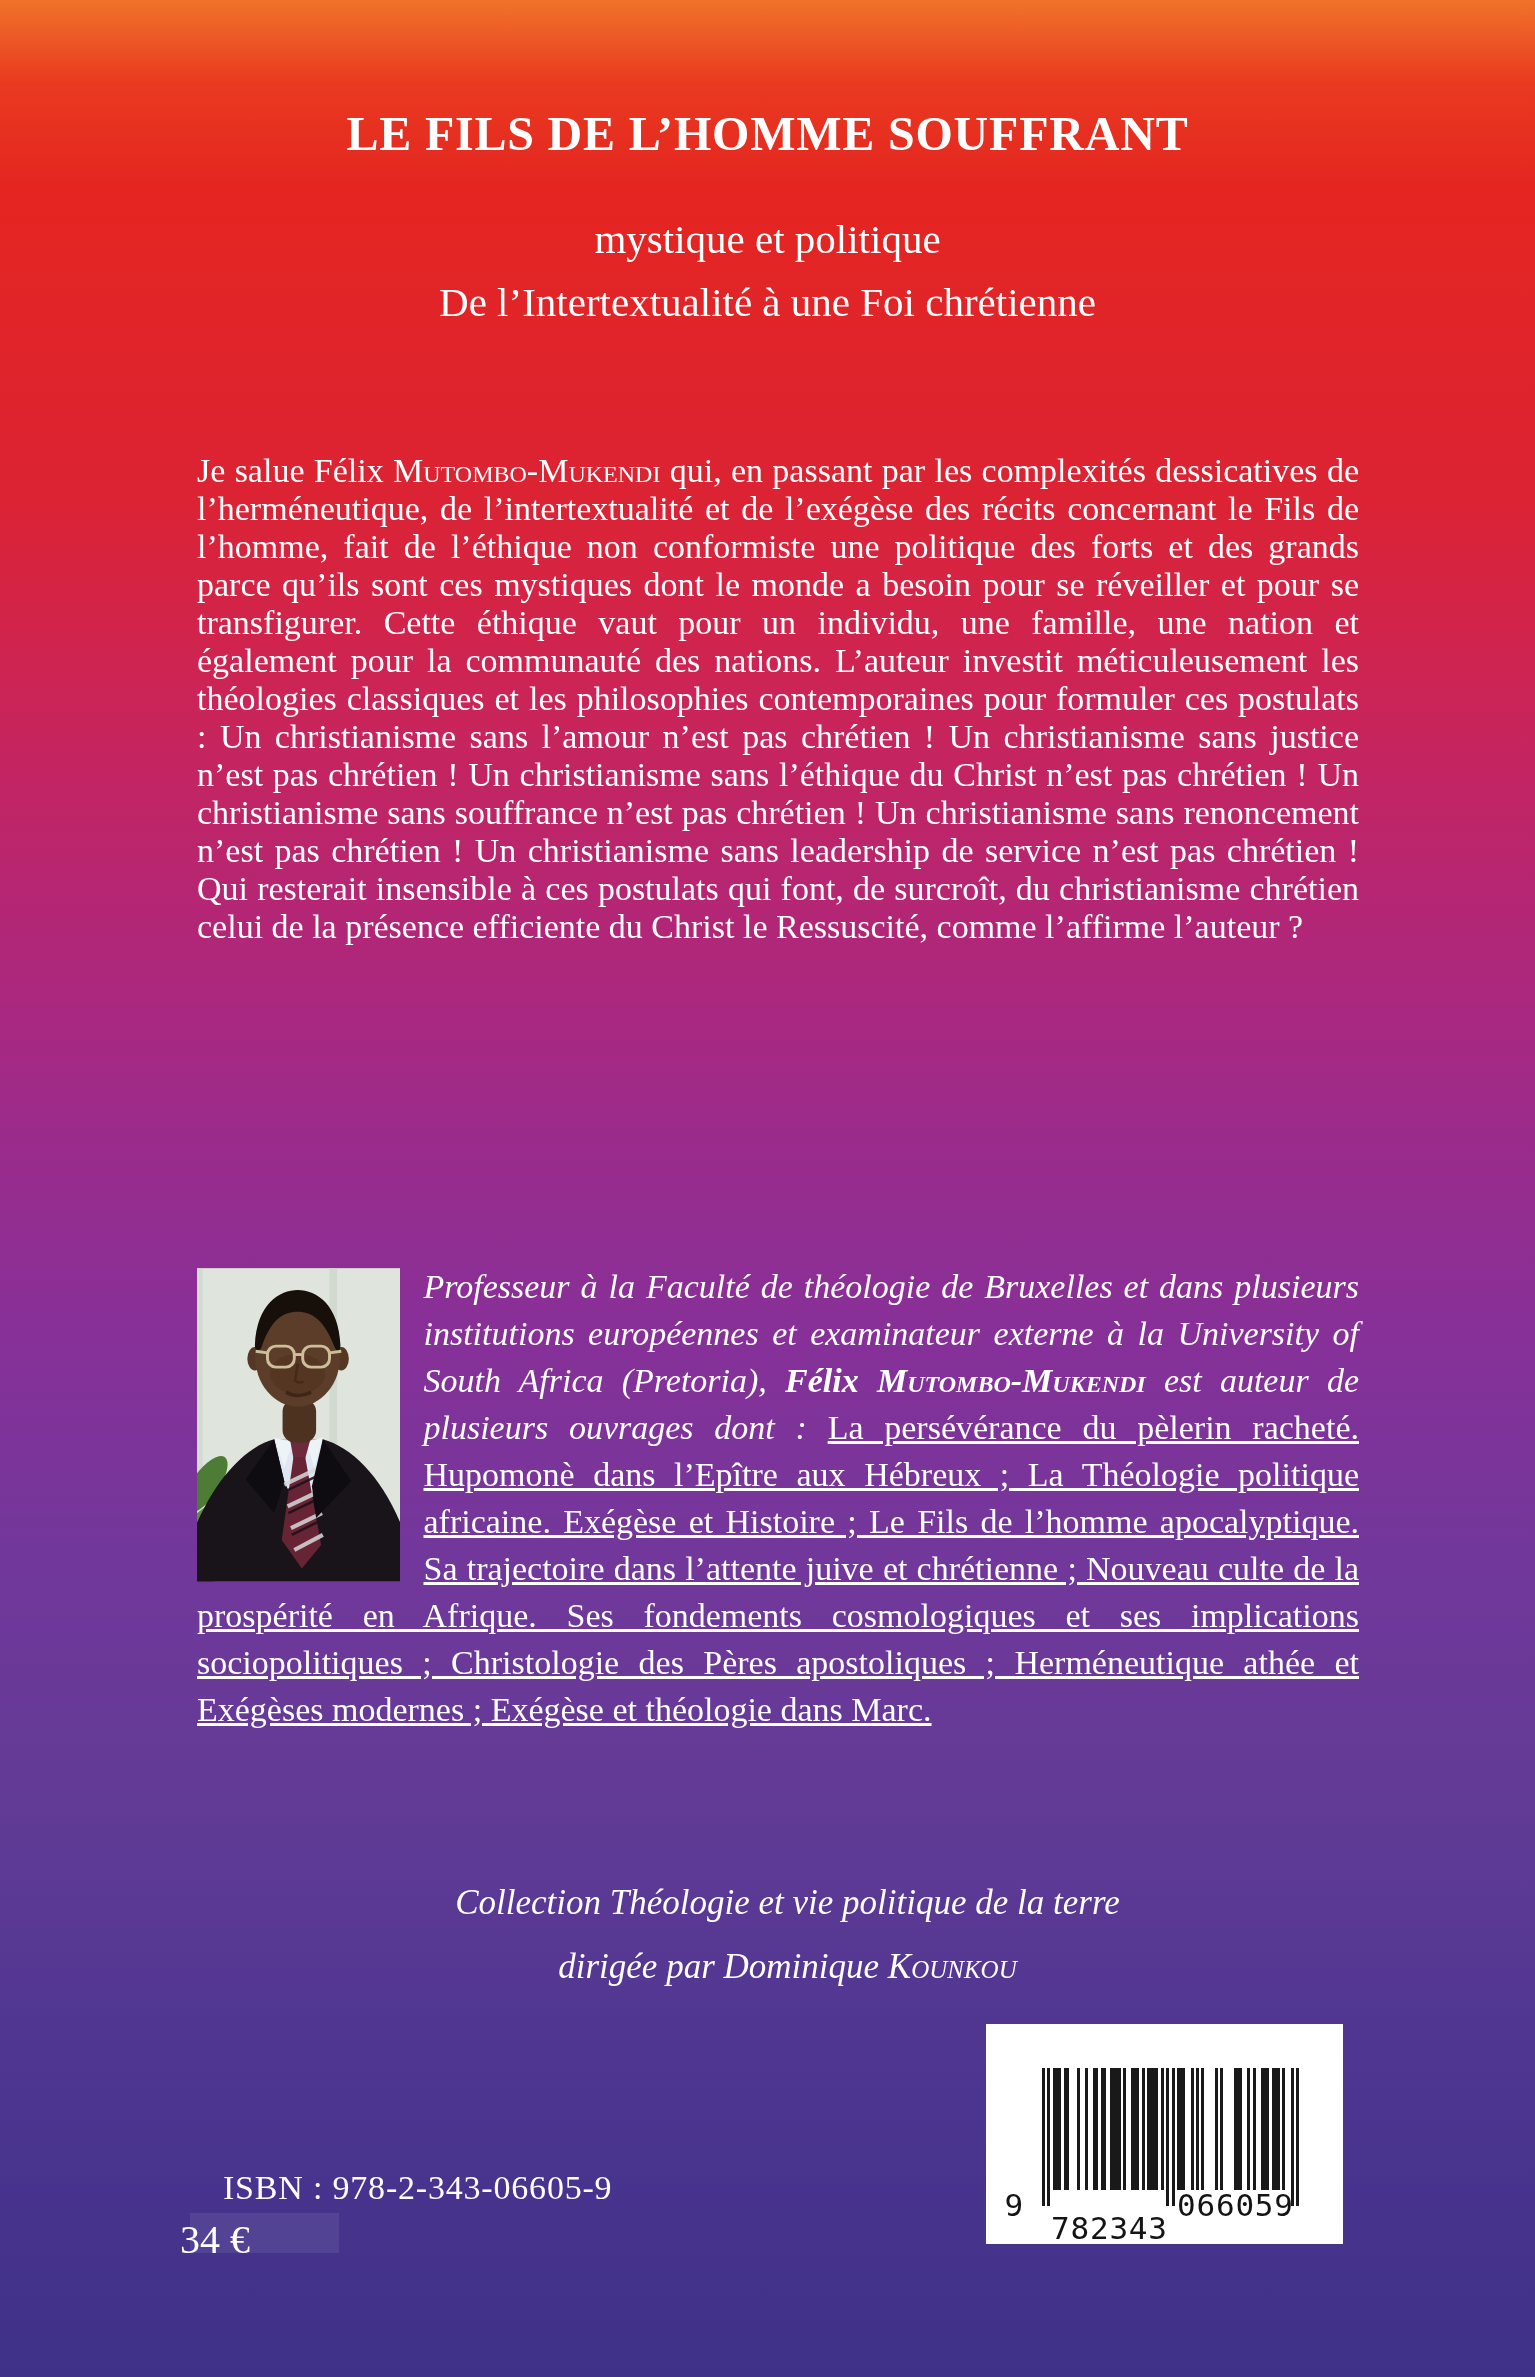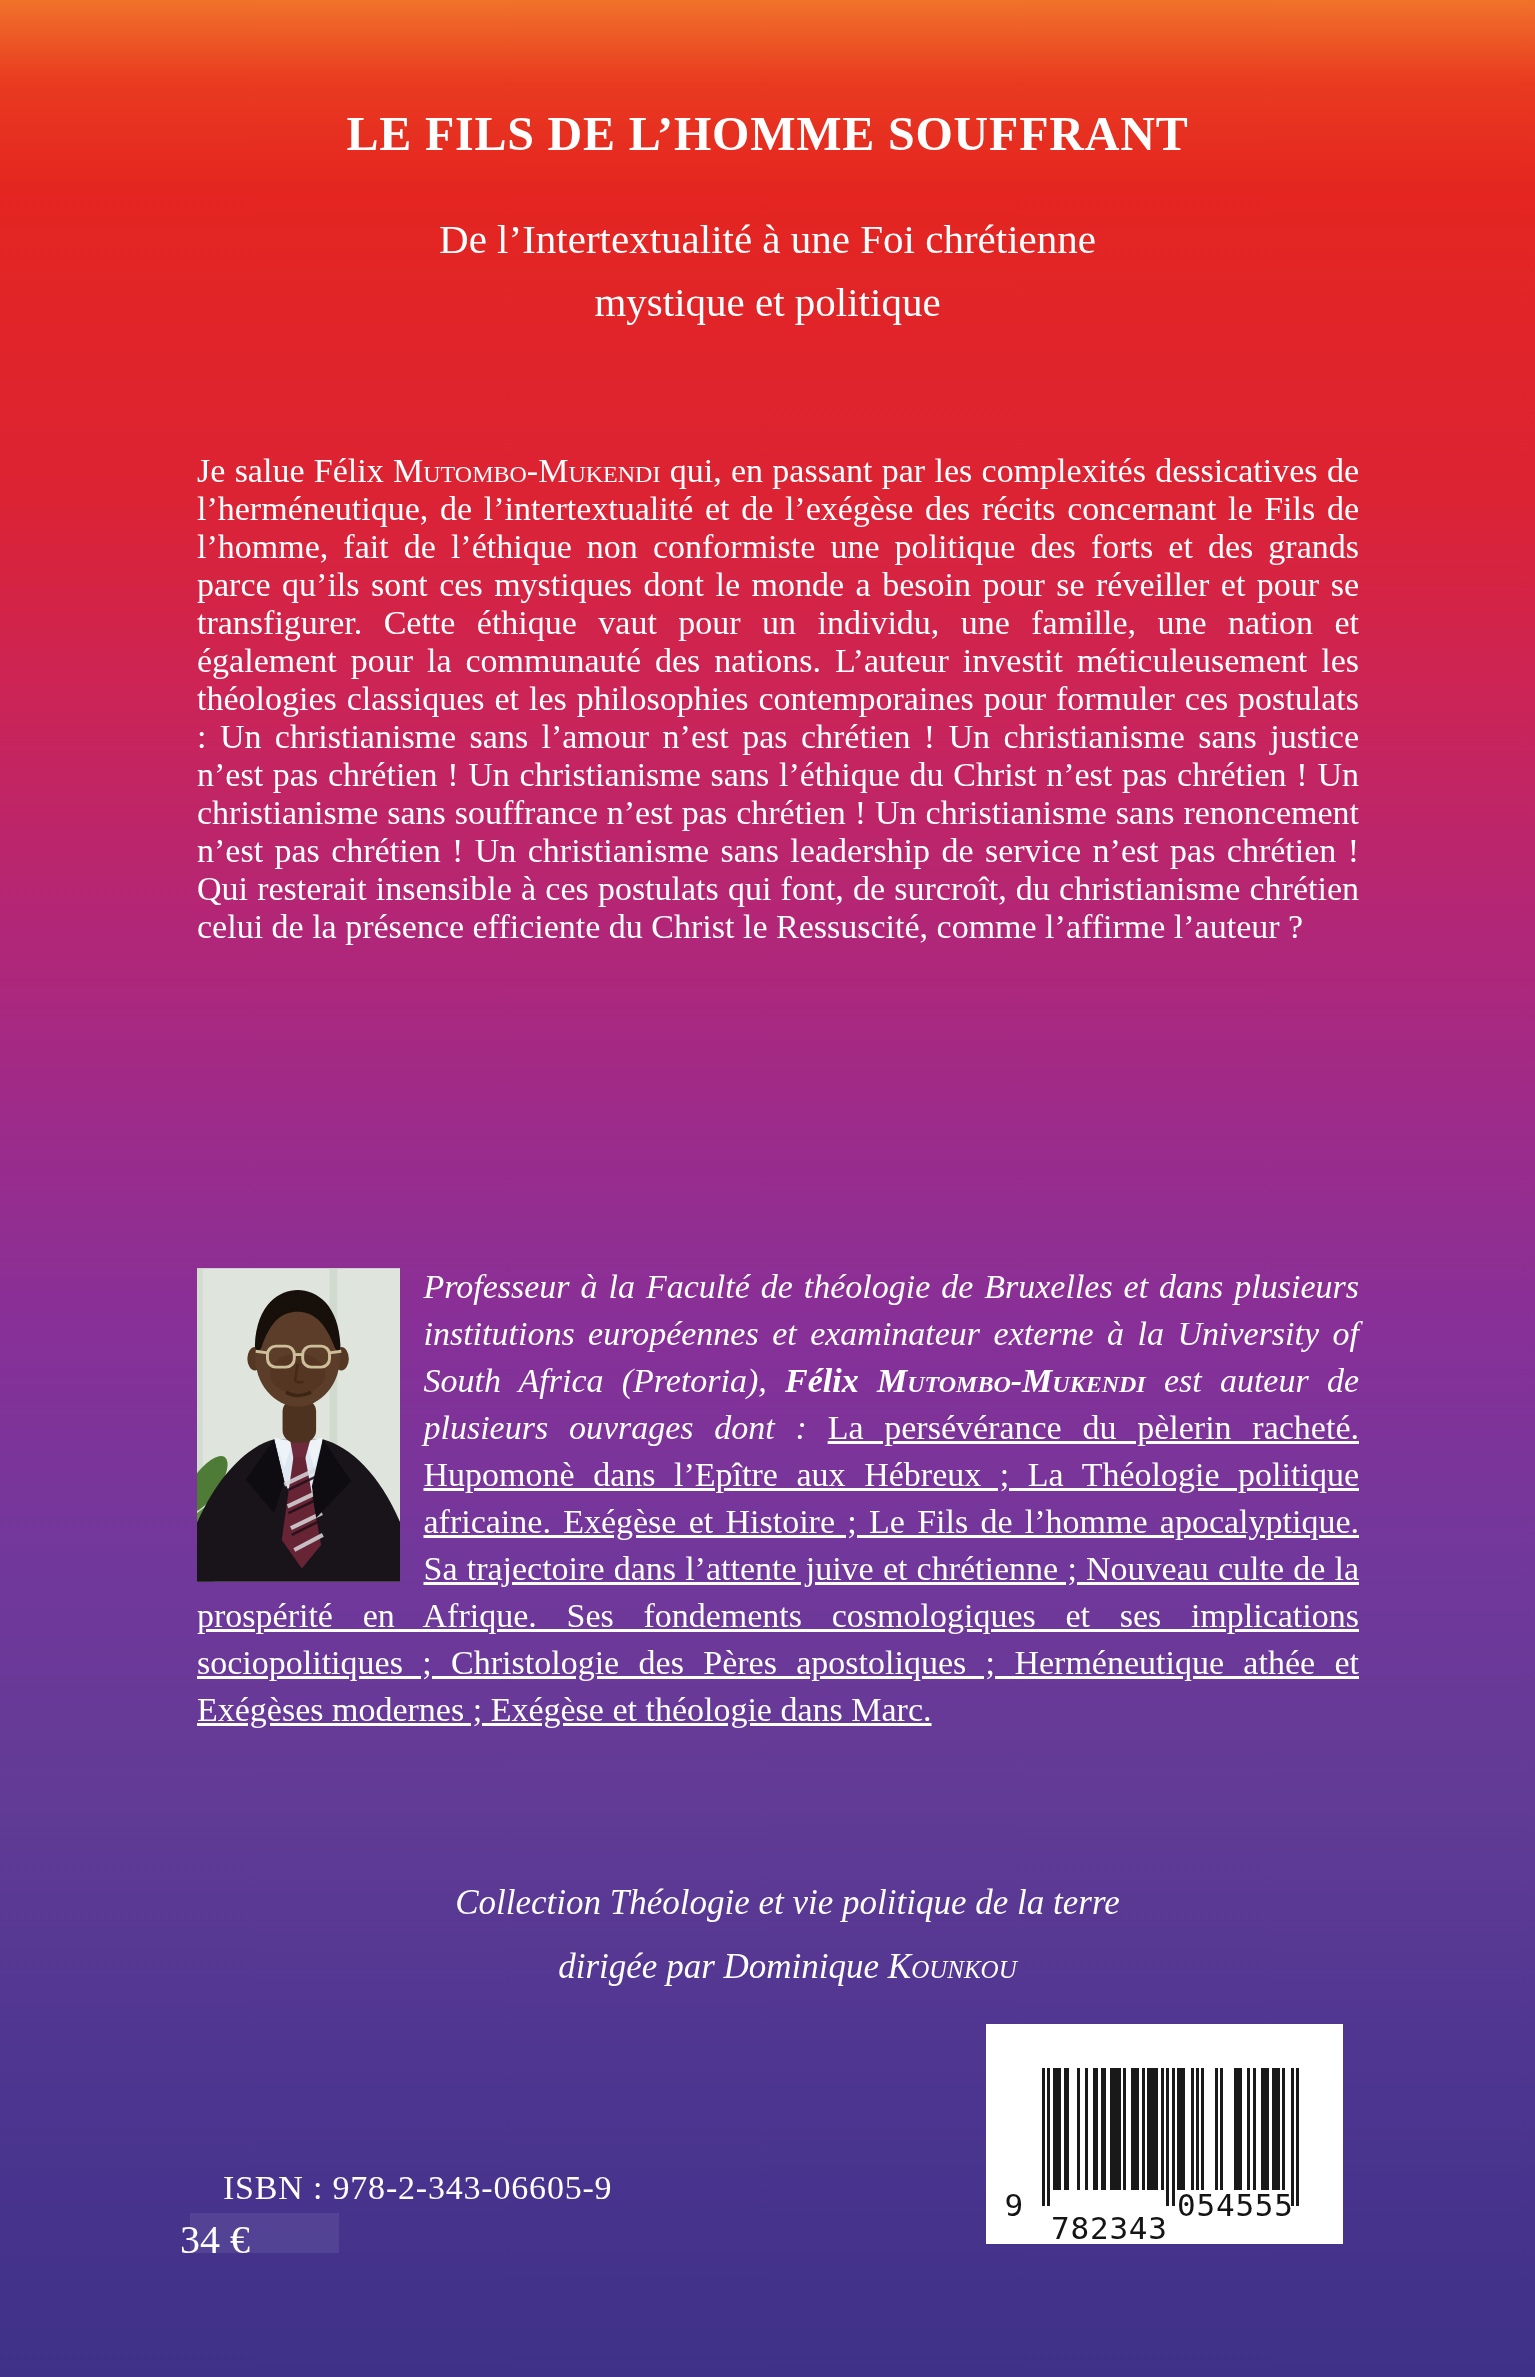--- a/index.html
+++ b/index.html
@@ -84,22 +84,22 @@
   .bc-right{left:191px;width:114px;text-align:center;letter-spacing:0.8px;}
 </style>
 </head>
 <body>
 
 <div class="page">
 
   <div class="title">LE FILS DE L’HOMME SOUFFRANT</div>
 
   <div class="subtitle">
+    <div>mystique et politique</div>
     <div>De l’Intertextualité à une Foi chrétienne</div>
-    <div>mystique et politique</div>
   </div>
 
   <p class="blurb"><span>Je salue Félix </span><span class="sc">Mutombo-Mukendi</span><span> qui, en passant par les complexités dessicatives de l’herméneutique, de l’intertextualité et de l’exégèse des récits concernant le Fils de l’homme, fait de l’éthique non conformiste une politique des forts et des grands parce qu’ils sont ces mystiques dont le monde a besoin pour se réveiller et pour se transfigurer. Cette éthique vaut pour un individu, une famille, une nation et également pour la communauté des nations. L’auteur investit méticuleusement les théologies classiques et les philosophies contemporaines pour formuler ces postulats : Un christianisme sans l’amour n’est pas chrétien ! Un christianisme sans justice n’est pas chrétien ! Un christianisme sans l’éthique du Christ n’est pas chrétien ! Un christianisme sans souffrance n’est pas chrétien ! Un christianisme sans renoncement n’est pas chrétien ! Un christianisme sans leadership de service n’est pas chrétien ! Qui resterait insensible à ces postulats qui font, de surcroît, du christianisme chrétien celui de la présence efficiente du Christ le Ressuscité, comme l’affirme l’auteur ?</span></p>
 
 
   <div class="bio">
     <svg class="photo" viewBox="0 0 242 374" xmlns="http://www.w3.org/2000/svg" role="img">
       <rect width="242" height="374" fill="#dfe5dc"></rect>
       <rect x="158" width="9" height="374" fill="#cbd5c8" opacity="0.7"></rect>
       <rect x="0" width="7" height="374" fill="#cbd5c8" opacity="0.6"></rect>
@@ -186,17 +186,17 @@
         <div class="bar" style="left: 205px; width: 2.7px; height: 122px;"></div>
         <div class="bar" style="left: 211px; width: 2.7px; height: 122px;"></div>
         <div class="bar" style="left: 219px; width: 8px; height: 122px;"></div>
         <div class="bar" style="left: 230px; width: 8px; height: 122px;"></div>
         <div class="bar" style="left: 240px; width: 2.7px; height: 122px;"></div>
         <div class="bar" style="left: 249px; width: 2.7px; height: 138px;"></div>
         <div class="bar" style="left: 254px; width: 2.7px; height: 138px;"></div>
       </div>
     <span class="bc-digit bc-first">9</span>
     <span class="bc-digit bc-left">782343</span>
-    <span class="bc-digit bc-right">054555</span>
+    <span class="bc-digit bc-right">066059</span>
   </div>
 
 </div>
 
 
 </body></html>

